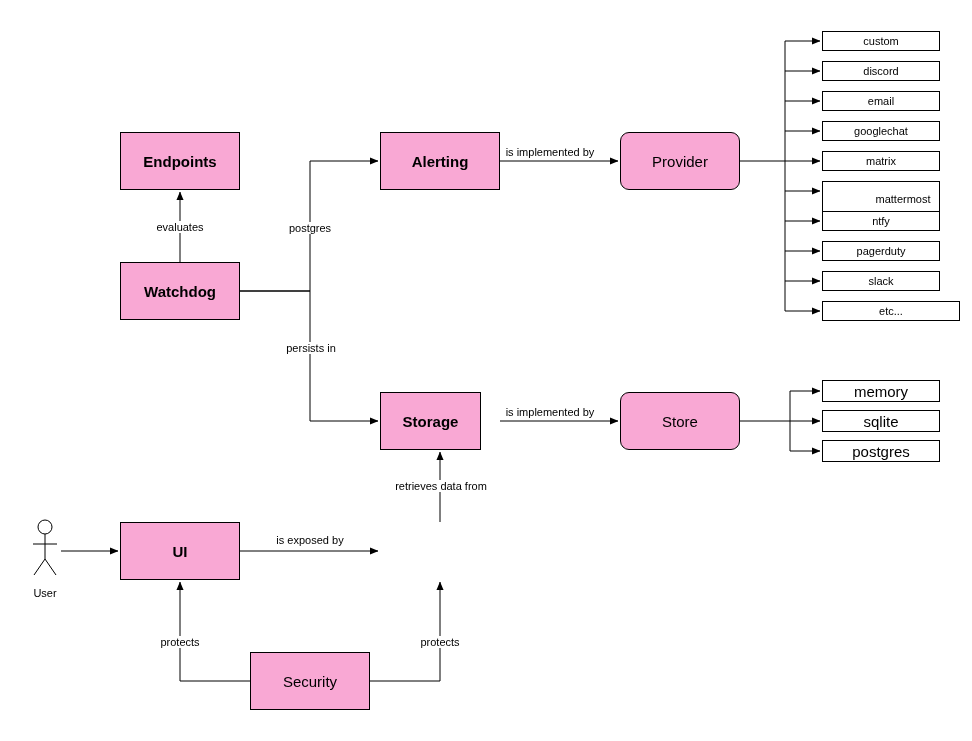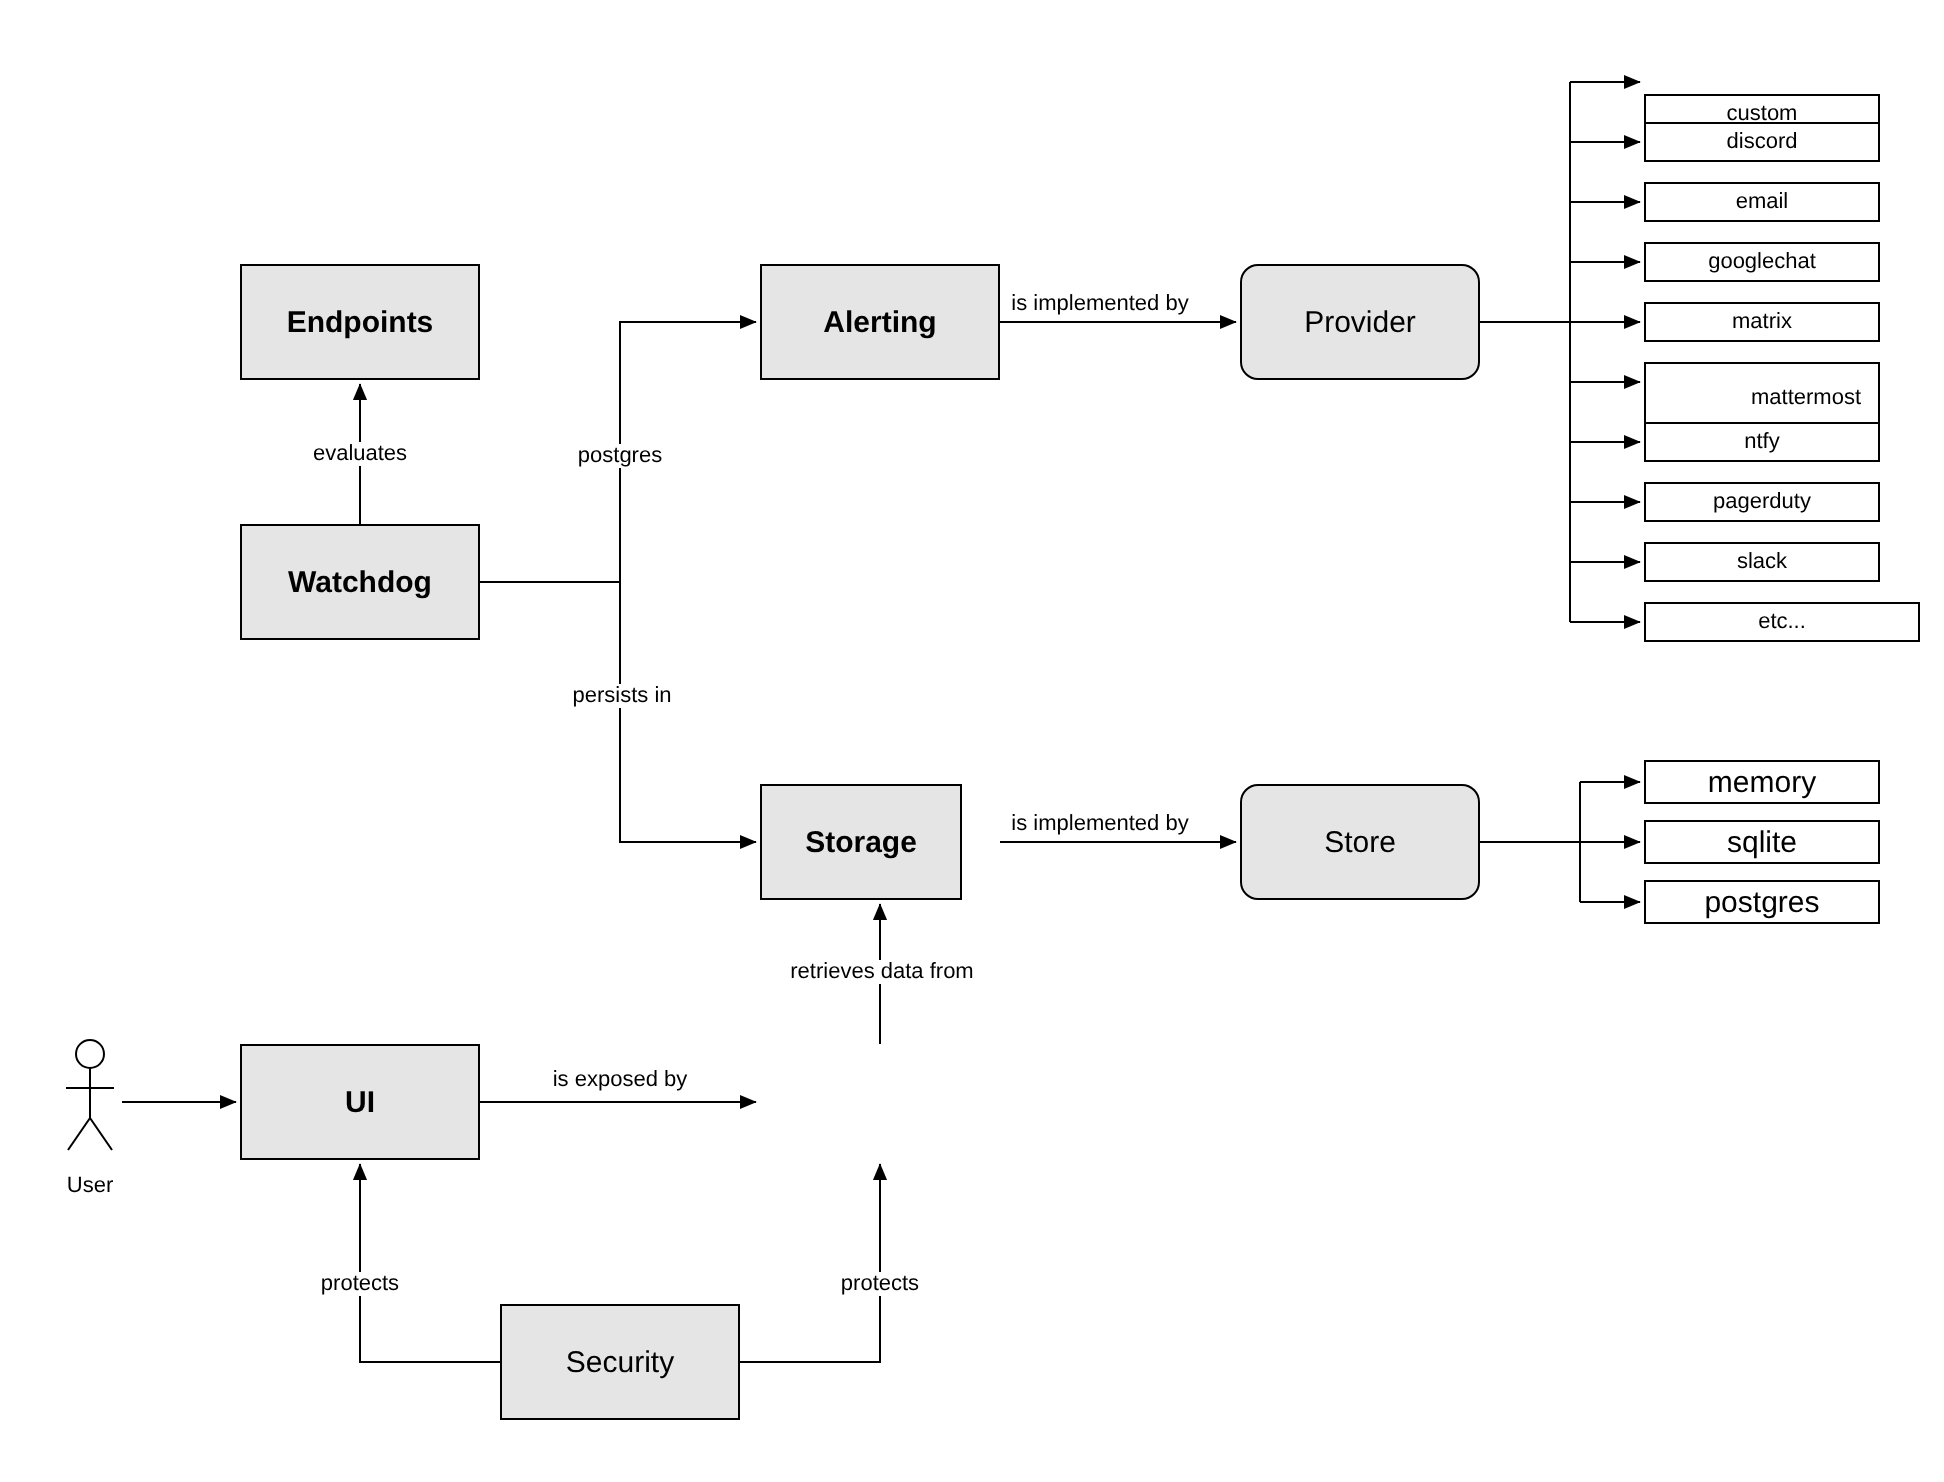--- a/index.html
+++ b/index.html
@@ -11,21 +11,21 @@
     font-family: "Liberation Sans", sans-serif;
     overflow: hidden;
   }
   .edges { position: absolute; left: 0; top: 0; width: 972px; height: 741px; }
   .edges line, .edges polyline { stroke: #000000; stroke-width: 1; fill: none; }
   .actor-shape circle, .actor-shape line { stroke: #000000; stroke-width: 1; fill: none; }
   .node {
     position: absolute;
     box-sizing: border-box;
     border: 1px solid #000000;
-    background: #e5e5e5;
+    background: #f9a8d4;
     display: flex;
     align-items: center;
     justify-content: center;
     font-size: 15px;
     color: #000000;
     text-align: right;
   }
   .node.bold { font-weight: bold; }
   .node.rounded { border-radius: 9px; }
   .mini {
@@ -114,21 +114,21 @@
 
   <div class="node bold" style="left:120px; top:132px; width:120px; height:58px;">Endpoints</div>
   <div class="node bold" style="left:120px; top:262px; width:120px; height:58px;">Watchdog</div>
   <div class="node bold" style="left:380px; top:132px; width:120px; height:58px;">Alerting</div>
   <div class="node rounded" style="left:620px; top:132px; width:120px; height:58px;">Provider</div>
   <div class="node bold" style="left:380px; top:392px; width:101px; height:58px;">Storage</div>
   <div class="node rounded" style="left:620px; top:392px; width:120px; height:58px;">Store</div>
   <div class="node bold" style="left:120px; top:522px; width:120px; height:58px;">UI</div>
   <div class="node" style="left:250px; top:652px; width:120px; height:58px;">Security</div>
 
-  <div class="mini" style="left:822px; top:31px;  width:118px; height:20px;margin-top:16px;">custom</div>
+  <div class="mini" style="left:822px; top:31px;  width:118px; height:20px;">custom</div>
   <div class="mini" style="left:822px; top:61px;  width:118px; height:20px;">discord</div>
   <div class="mini" style="left:822px; top:91px;  width:118px; height:20px;">email</div>
   <div class="mini" style="left:822px; top:121px; width:118px; height:20px;">googlechat</div>
   <div class="mini" style="left:822px; top:151px; width:118px; height:20px;">matrix</div>
   <div class="mini" style="left:822px; top:181px; width:118px; height:36px;padding-left:44px;">mattermost</div>
   <div class="mini" style="left:822px; top:211px; width:118px; height:20px;">ntfy</div>
   <div class="mini" style="left:822px; top:241px; width:118px; height:20px;">pagerduty</div>
   <div class="mini" style="left:822px; top:271px; width:118px; height:20px;">slack</div>
   <div class="mini" style="left:822px; top:301px; width:138px; height:20px;">etc...</div>
 

